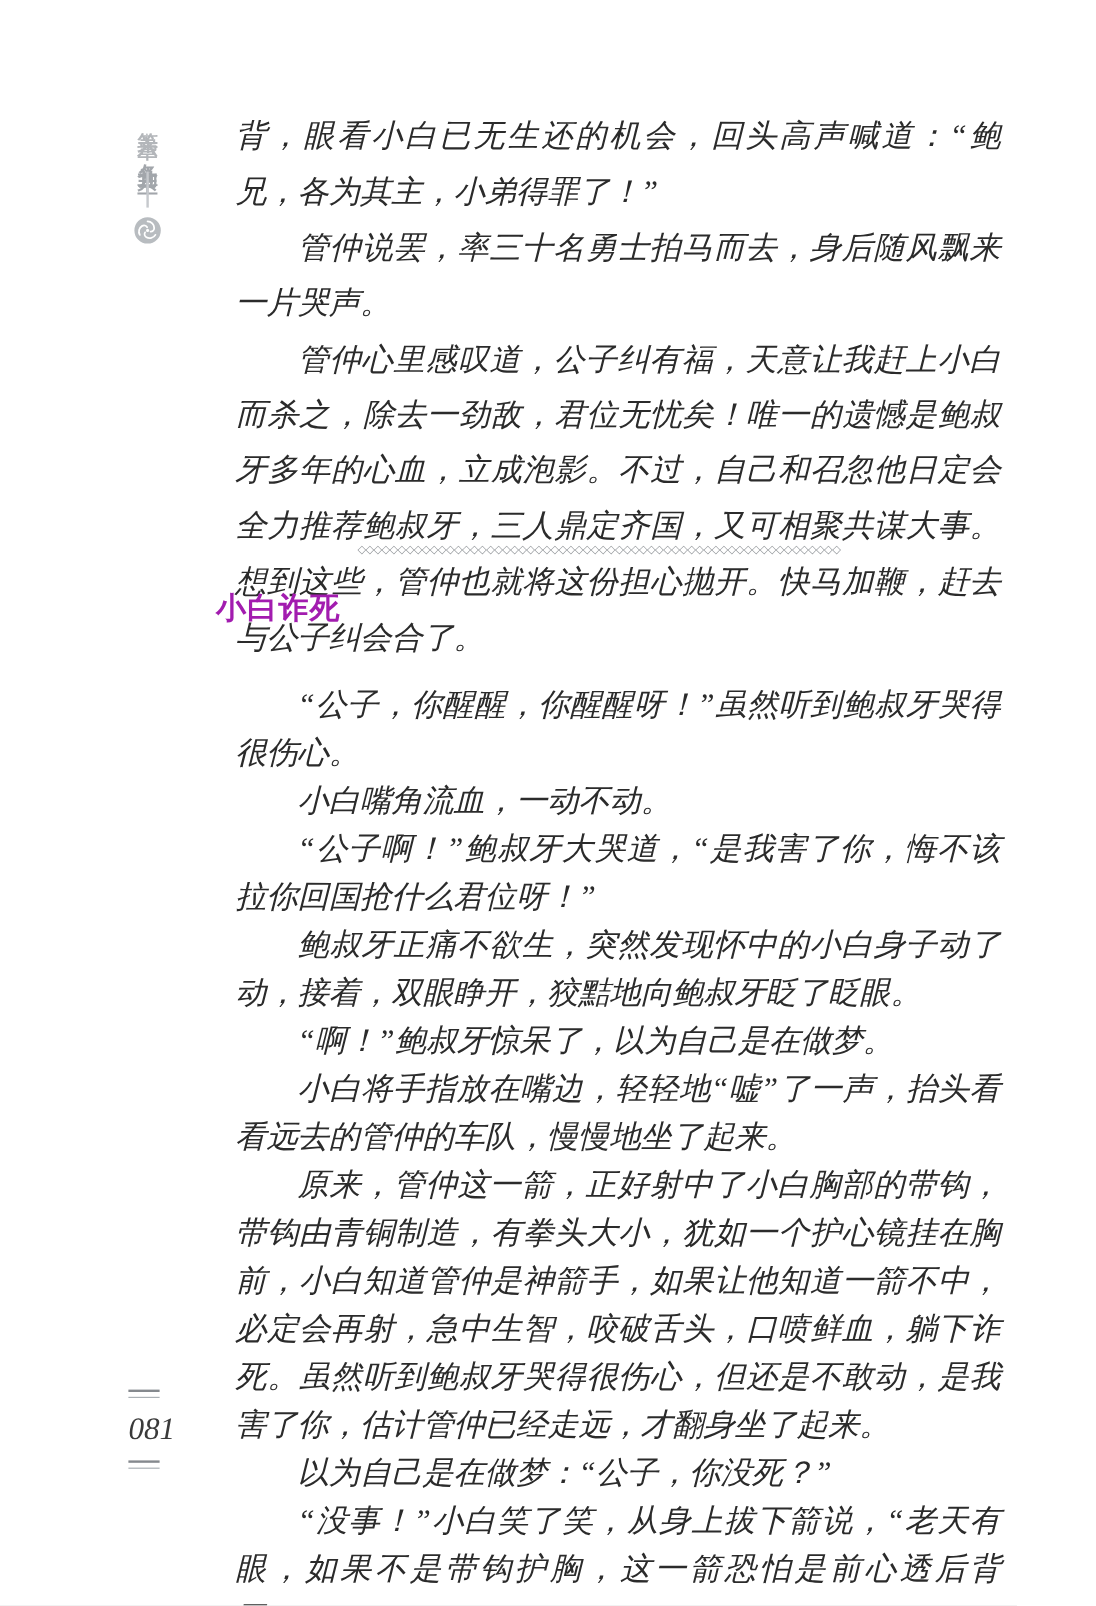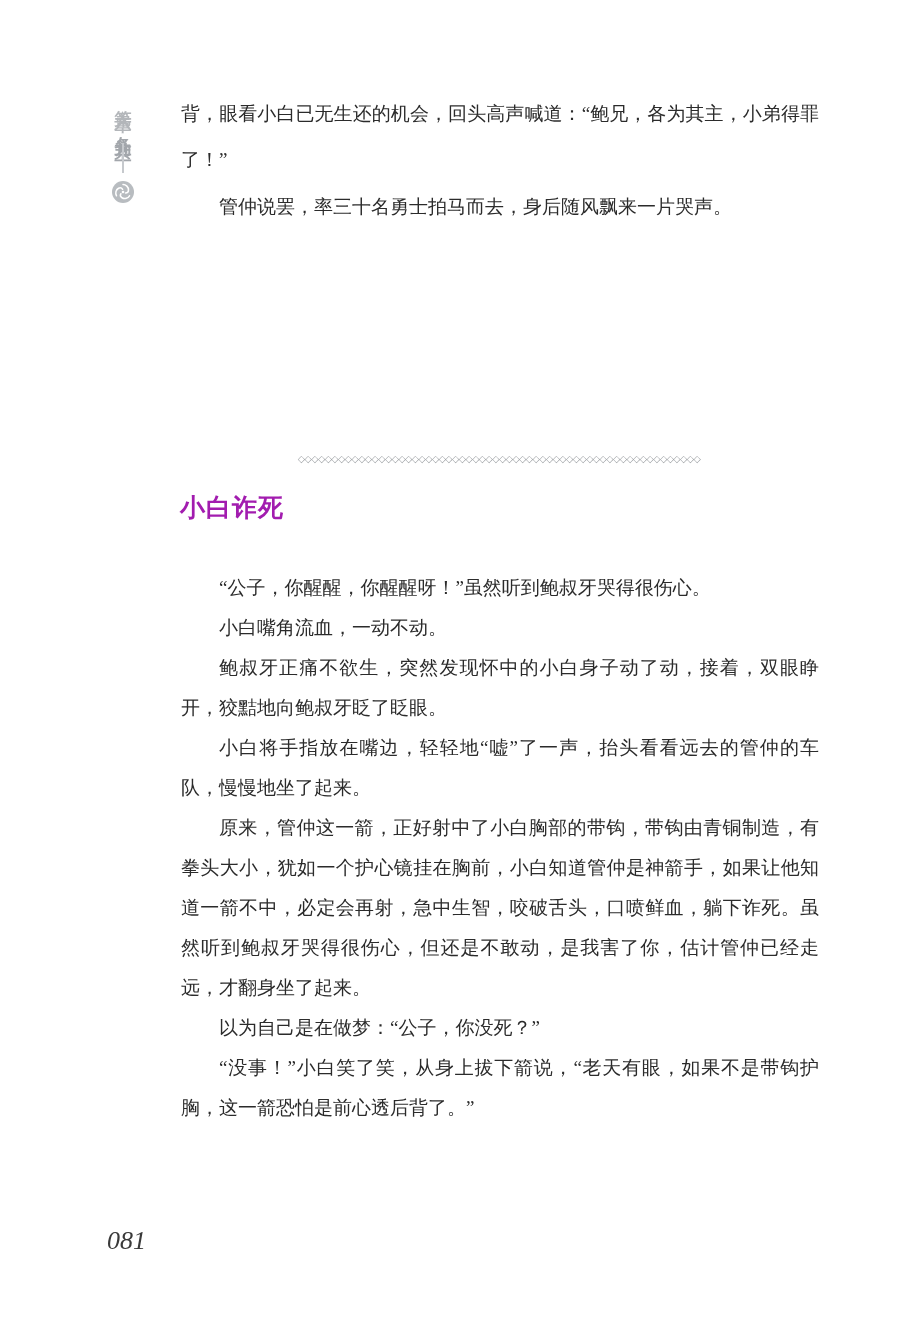--- a/index.html
+++ b/index.html
@@ -22,42 +22,42 @@
     font-size:17px;letter-spacing:3px;line-height:1;
   }
   .ch-num{color:#b3b6ba;font-weight:600;}
   .ch-sep{color:#b3b6ba;font-size:12px;}
   .ch-title{color:#a2a6ab;font-weight:bold;}
   .ch-dash{width:1.5px;height:30px;background:#c6c9cd;margin-top:9px;}
   .medallion{margin-top:7px;display:block;}
 
   
   .body-text{position:absolute;left:180px;top:0;width:638px;}
-  .sec{position:absolute;left:1px;width:638px;font-size:19px;}
+  .sec{position:absolute;left:16px;width:638px;font-size:26px;font-style:italic;}
   .sec-intro{top:91px;line-height:46.4px;}
   .sec-main{top:568px;line-height:40px;}
   .para{margin:0;text-align:justify;text-justify:inter-character;}
   .para.indent{text-indent:2em;}
 
   .divider{
     position:absolute;left:0;top:452px;width:638px;
     text-align:center;color:#8e9296;font-size:9.5px;
     letter-spacing:-0.6px;line-height:14px;white-space:nowrap;
     font-family:"DejaVu Sans","Liberation Sans",sans-serif;
   }
   .heading{
     position:absolute;left:0;top:494px;margin:0;
     font-size:25px;font-weight:bold;color:#a21caf;
     letter-spacing:1px;line-height:28px;
   }
 
   
   .pagenum-block{
-    position:absolute;left:107px;top:1215px;width:36px;
-    display:flex;flex-direction:row;align-items:flex-start;
+    position:absolute;left:107px;top:1158px;width:36px;
+    display:flex;flex-direction:column;align-items:flex-start;
   }
   .rule{
     width:26px;height:4px;
     border-top:2px solid #85898e;
     border-bottom:1px solid #aab0b5;
   }
   .pagenum{
     font-style:italic;font-size:26px;color:#3a3a3a;
     line-height:30px;margin:11px 0;
     font-family:"Liberation Serif","DejaVu Serif",serif;
@@ -81,27 +81,30 @@
         <path d="M12 4.5 a5.5 5.5 0 0 1 5.5 5.5 a3 3 0 0 1 -3 3" transform="rotate(240 12 12)"></path>
       </g>
       <circle cx="12" cy="12" r="1.3" fill="#ffffff"></circle>
     </svg>
   </aside>
 
   <main class="body-text">
     <div class="sec sec-intro" id="sec-intro">
         <p class="para">背，眼看小白已无生还的机会，回头高声喊道：“鲍兄，各为其主，小弟得罪了！”</p>
         <p class="para indent">管仲说罢，率三十名勇士拍马而去，身后随风飘来一片哭声。</p>
+        <p class="para indent">管仲心里感叹道，公子纠有福，天意让我赶上小白而杀之，除去一劲敌，君位无忧矣！唯一的遗憾是鲍叔牙多年的心血，立成泡影。不过，自己和召忽他日定会全力推荐鲍叔牙，三人鼎定齐国，又可相聚共谋大事。想到这些，管仲也就将这份担心抛开。快马加鞭，赶去与公子纠会合了。</p>
       </div>
     <div class="divider" id="divider">◇◇◇◇◇◇◇◇◇◇◇◇◇◇◇◇◇◇◇◇◇◇◇◇◇◇◇◇◇◇◇◇◇◇◇◇◇◇◇◇◇◇◇◇◇◇◇◇◇◇◇◇◇◇◇◇◇◇◇◇</div>
     <h2 class="heading">小白诈死</h2>
     <div class="sec sec-main" id="sec-main">
         <p class="para indent">“公子，你醒醒，你醒醒呀！”虽然听到鲍叔牙哭得很伤心。</p>
         <p class="para indent">小白嘴角流血，一动不动。</p>
+        <p class="para indent">“公子啊！”鲍叔牙大哭道，“是我害了你，悔不该拉你回国抢什么君位呀！”</p>
         <p class="para indent">鲍叔牙正痛不欲生，突然发现怀中的小白身子动了动，接着，双眼睁开，狡黠地向鲍叔牙眨了眨眼。</p>
+        <p class="para indent">“啊！”鲍叔牙惊呆了，以为自己是在做梦。</p>
         <p class="para indent">小白将手指放在嘴边，轻轻地“嘘”了一声，抬头看看远去的管仲的车队，慢慢地坐了起来。</p>
         <p class="para indent">原来，管仲这一箭，正好射中了小白胸部的带钩，带钩由青铜制造，有拳头大小，犹如一个护心镜挂在胸前，小白知道管仲是神箭手，如果让他知道一箭不中，必定会再射，急中生智，咬破舌头，口喷鲜血，躺下诈死。虽然听到鲍叔牙哭得很伤心，但还是不敢动，是我害了你，估计管仲已经走远，才翻身坐了起来。</p>
         <p class="para indent">以为自己是在做梦：“公子，你没死？”</p>
         <p class="para indent">“没事！”小白笑了笑，从身上拔下箭说，“老天有眼，如果不是带钩护胸，这一箭恐怕是前心透后背了。”</p>
       </div>
   </main>
 
   <div class="pagenum-block">
     <div class="rule"></div>
     <div class="pagenum">081</div>

